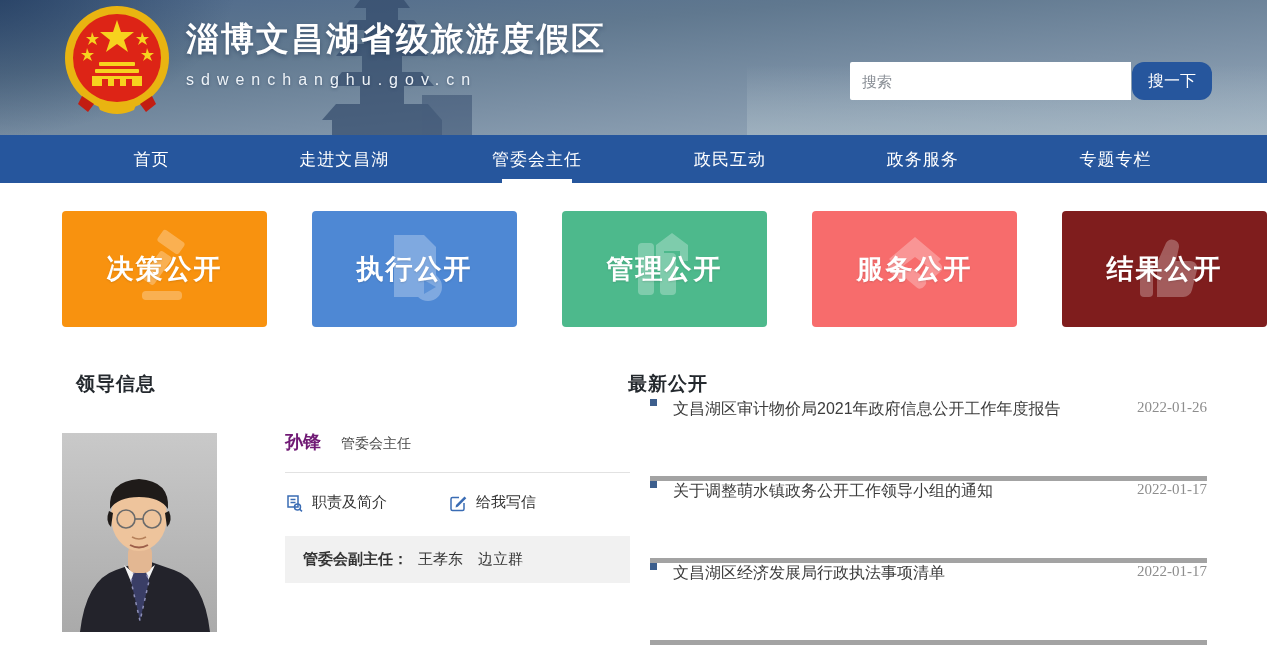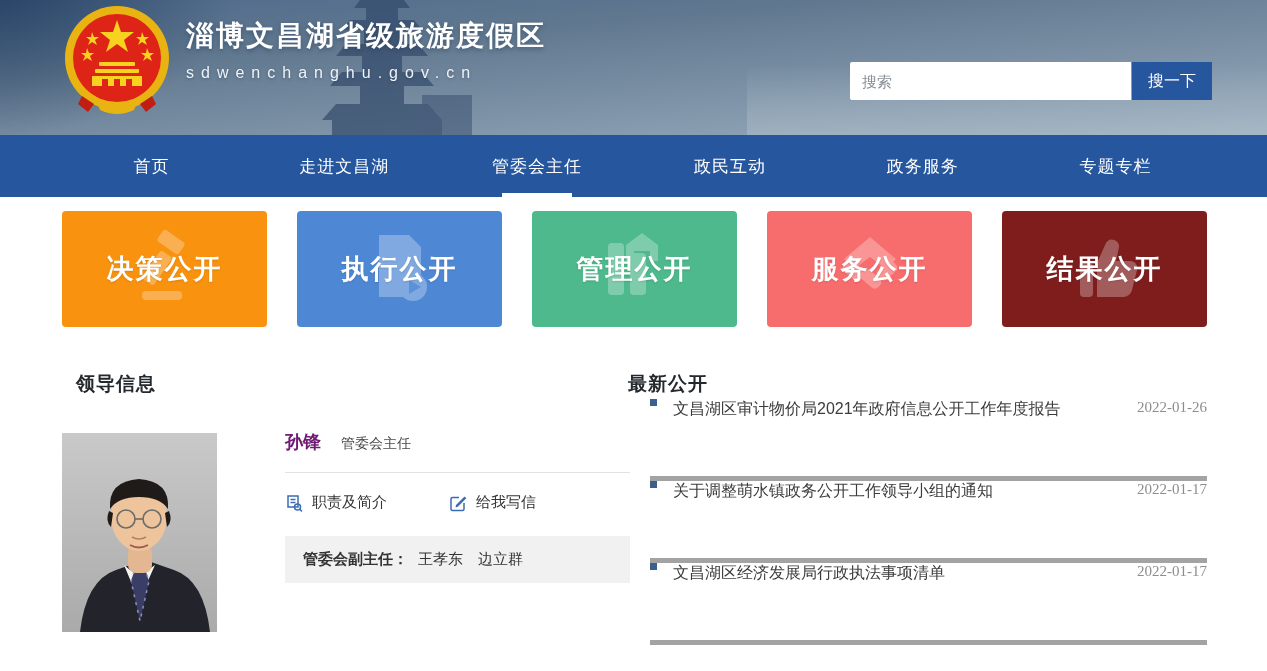--- a/index.html
+++ b/index.html
@@ -19,56 +19,56 @@
     background:radial-gradient(ellipse at 20% 20%, rgba(22,48,84,.75), rgba(22,48,84,0) 70%);
   }
   .header .mist {
     position:absolute; right:0; bottom:0; width:520px; height:70px;
     background:linear-gradient(180deg, rgba(255,255,255,0) , rgba(173,190,200,.55));
   }
   .pagoda { position:absolute; left:272px; top:0; opacity:.85; }
   .emblem { position:absolute; left:58px; top:4px; }
   .site-ident { position:absolute; left:186px; top:17px; color:#fff; }
   .site-title {
-    font-size:28px; font-weight:bold; letter-spacing:2px;
+    font-size:33px; font-weight:bold; letter-spacing:2px;
     text-shadow:0 2px 4px rgba(30,50,80,.45); white-space:nowrap;
   }
   .site-url {
     margin-top:9px; font-size:16px; letter-spacing:7px; color:#eef3f8;
     text-shadow:0 1px 3px rgba(30,50,80,.4);
   }
   .search-wrap { position:absolute; left:850px; top:62px; display:flex; }
   .search-input {
     width:281px; height:38px; border:none; outline:none; background:#fff;
     padding:0 12px; font-size:15px; color:#ec4899; border-radius:2px 0 0 2px;
   }
   .search-input::placeholder { color:#8a8f96; }
   .search-btn {
     width:80px; height:38px; margin-left:1px; border:none; cursor:pointer;
-    background:#26569d; color:#fff; font-size:16px; border-radius:0;
+    background:#26569d; color:#fff; font-size:16px; border-radius:12px;
     font-family:inherit;
   }
   
   .nav {
-    position:absolute; left:0; top:135px; width:1267px; height:62px;
+    position:absolute; left:0; top:135px; width:1267px; height:48px;
     background:#26569d;
   }
   .nav-inner {
     height:100%; margin:0 55px; display:flex;
   }
   .nav-item {
     flex:1; position:relative; display:flex; align-items:center; justify-content:center;
     color:#ffffff; font-size:17px; cursor:pointer; letter-spacing:1px;
   }
   .nav-item.active::after {
     content:""; position:absolute; bottom:0; left:50%; transform:translateX(-50%);
     width:70px; height:4px; background:#ffffff;
   }
   
-  .quick-row { position:absolute; left:62px; top:211px; display:flex; gap:30px; }
+  .quick-row { position:absolute; left:62px; top:211px; display:flex; gap:45px; }
   .quick-card {
     width:205px; height:116px; border-radius:4px; position:relative;
     display:flex; align-items:center; justify-content:center;
     color:#fff; font-size:27px; font-weight:bold; letter-spacing:2px;
     cursor:pointer; overflow:hidden; text-shadow:0 1px 2px rgba(0,0,0,.12);
   }
   .quick-card .wm {
     position:absolute; left:50%; top:50%; transform:translate(-50%,-50%);
     opacity:.28; pointer-events:none;
   }

